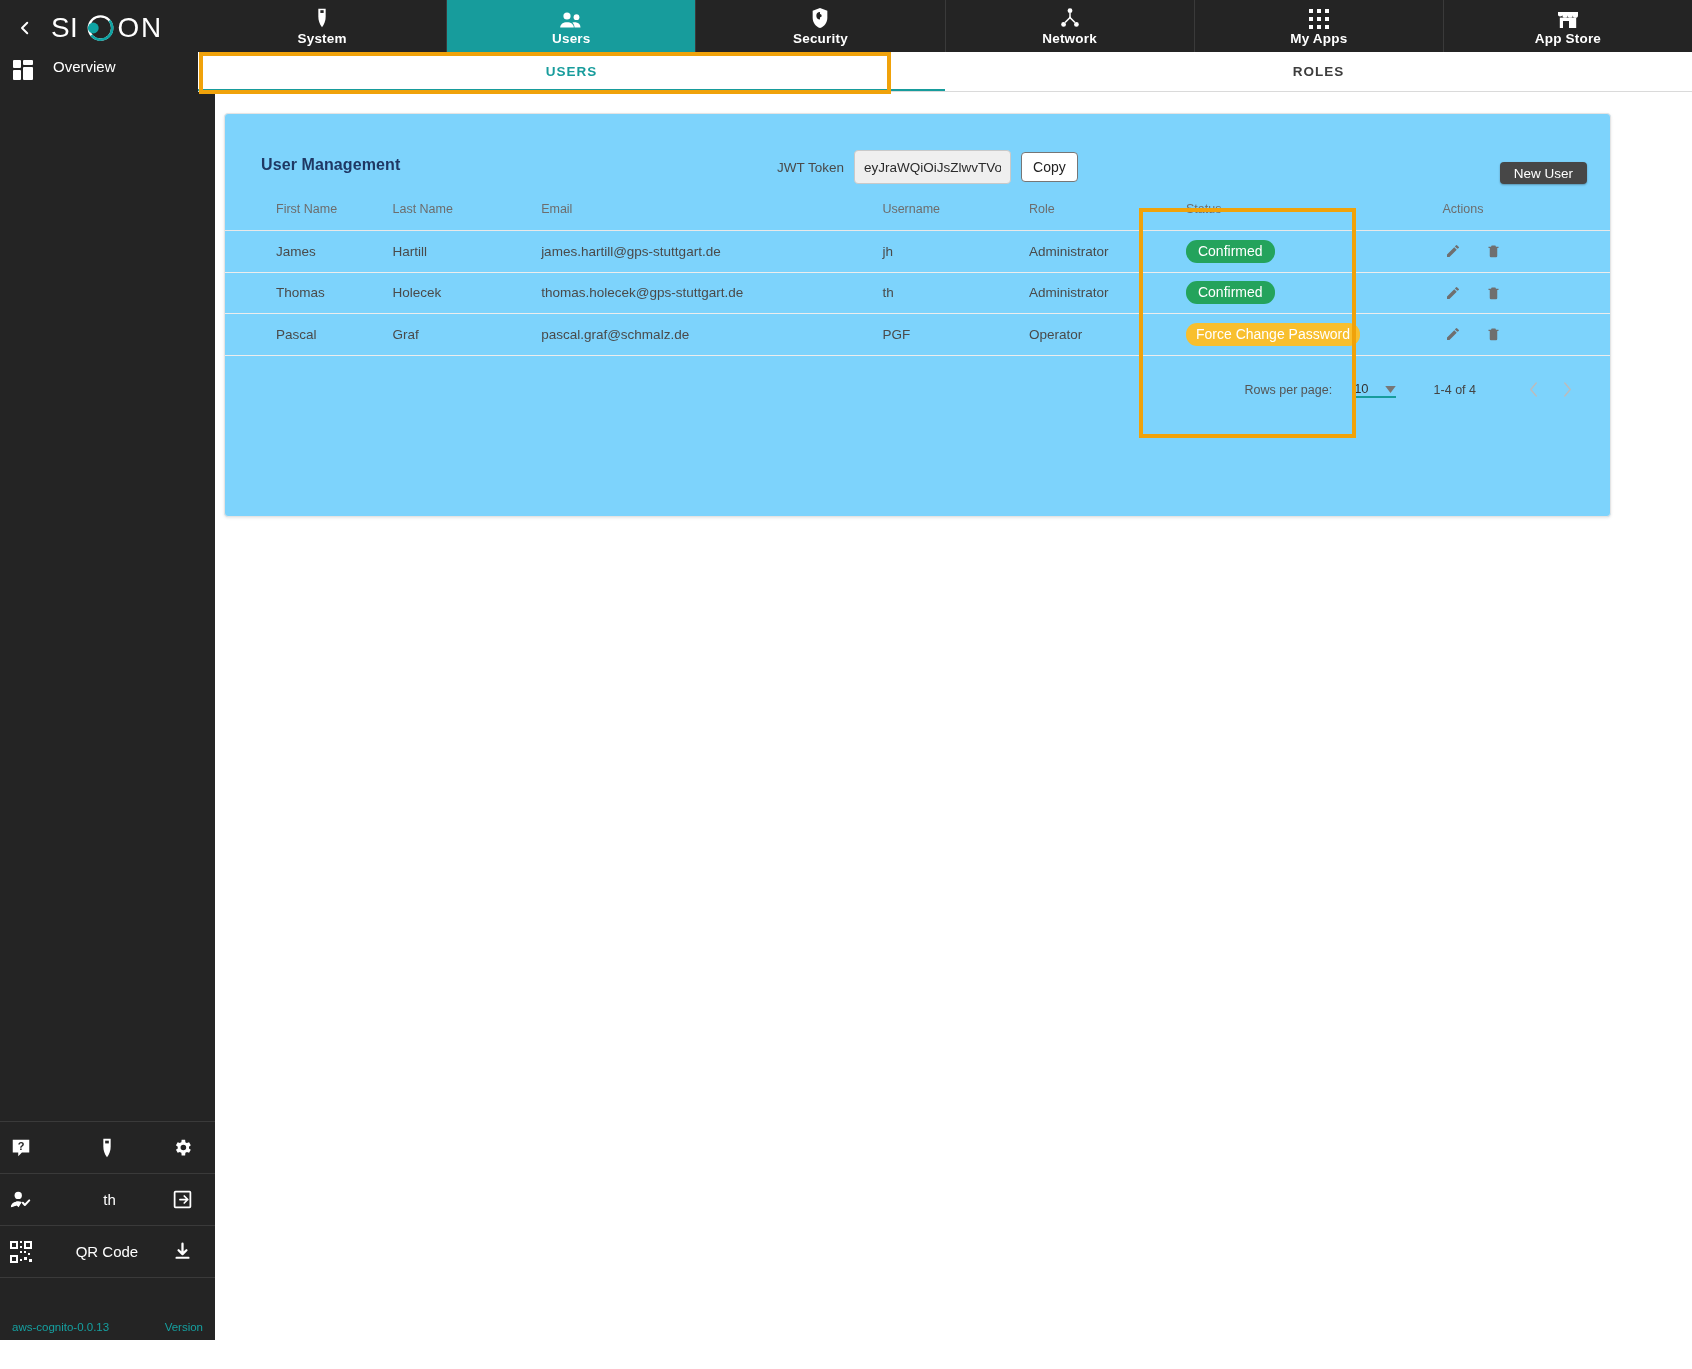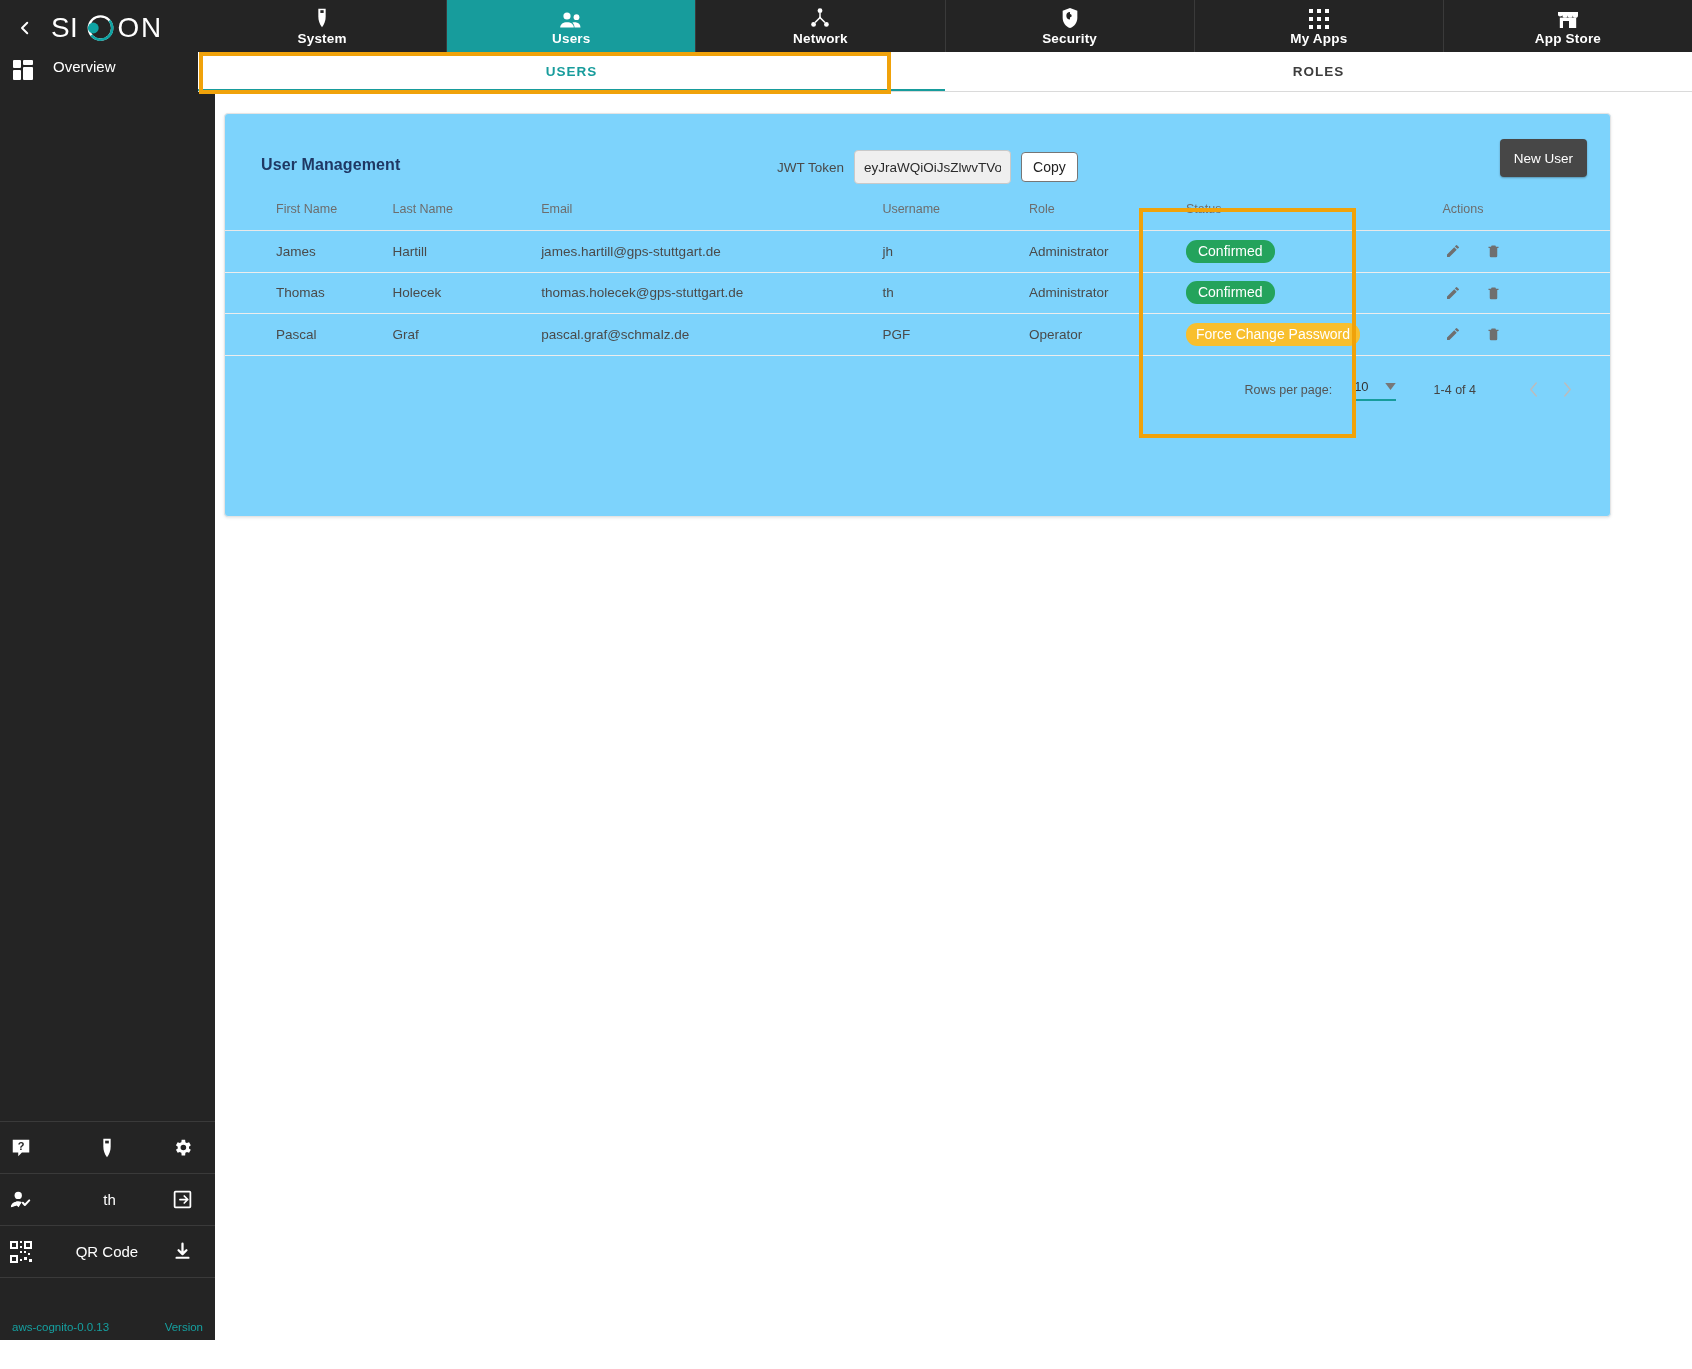--- a/index.html
+++ b/index.html
@@ -222,22 +222,22 @@
     border: 1px solid #767676;
     border-radius: 4px;
     background: #ffffff;
     font-family: "Liberation Sans", sans-serif;
     font-size: 14px;
     color: #222;
     cursor: pointer;
   }
   .new-user-btn {
     position: absolute;
-    right: 23px; top: 25px;
-    height: 38px;
+    right: 23px; top: 48px;
+    height: 22px;
     padding: 0 14px;
     background: #474747;
     color: #ffffff;
     border: none;
     border-radius: 4px;
     font-family: "Liberation Sans", sans-serif;
     font-size: 13.5px;
     cursor: pointer;
     box-shadow: 0 1px 2px rgba(0,0,0,.3);
     text-align: right;
@@ -306,21 +306,20 @@
     font-size: 12.5px;
     color: #555;
   }
   .pager .rpp-label { margin-right: 22px; }
   .pager .rpp-select {
     position: relative;
     display: flex;
     align-items: center;
     gap: 16px;
     cursor: pointer;
-    padding-bottom: 5px;
     border-bottom: 2px solid #179c9c;
     margin-right: 38px;
   }
   .pager .rpp-value { font-size: 13px; color: #333; }
   .pager .range { margin-right: 40px; font-size: 12.5px; color: #444; }
   .pager .pg-btn {
     width: 34px; height: 30px;
     display: flex; align-items: center; justify-content: center;
     cursor: pointer;
     color: #b6b6b6;
@@ -461,41 +460,41 @@
           <circle cx="17.5" cy="6.2" r="2.9"></circle>
           <path d="M1.2 16.5c0-3.4 3-5.3 6.8-5.3s6.8 1.9 6.8 5.3z"></path>
           <path d="M15.5 16.5c0-2.2-.9-3.8-2.2-4.8 1.2-.5 2.7-.6 4-.3 2.5.5 4.2 2.1 4.2 5.1z"></path>
         </svg>
       </span>
       <span class="tn-label">Users</span>
     </div>
 
     <div class="topnav-item">
       <span class="tn-icon">
+        <svg width="20" height="22" viewBox="0 0 20 24" fill="#ffffff">
+          <path d="M10 1l8 3.2v7.4C18 17 14.6 21 10 23 5.4 21 2 17 2 11.6V4.2z"></path>
+          <path d="M10 5.5a4 4 0 000 8z" fill="#242424"></path>
+          <circle cx="10" cy="9.5" r="1.8" fill="#242424"></circle>
+        </svg>
+      </span>
+      <span class="tn-label">Security</span>
+    </div>
+
+    <div class="topnav-item">
+      <span class="tn-icon">
         <svg width="22" height="22" viewBox="0 0 24 24" fill="#ffffff">
           <circle cx="12" cy="4" r="2.6"></circle>
           <circle cx="5" cy="19" r="2.6"></circle>
           <circle cx="19" cy="19" r="2.6"></circle>
           <path d="M11.2 6.2h1.6v5h-1.6z"></path>
           <path d="M12 10.3l6 6-1.2 1.2-6-6z"></path>
           <path d="M12 10.3l-6 6 1.2 1.2 6-6z"></path>
         </svg>
       </span>
       <span class="tn-label">Network</span>
-    </div>
-
-    <div class="topnav-item">
-      <span class="tn-icon">
-        <svg width="20" height="22" viewBox="0 0 20 24" fill="#ffffff">
-          <path d="M10 1l8 3.2v7.4C18 17 14.6 21 10 23 5.4 21 2 17 2 11.6V4.2z"></path>
-          <path d="M10 5.5a4 4 0 000 8z" fill="#242424"></path>
-          <circle cx="10" cy="9.5" r="1.8" fill="#242424"></circle>
-        </svg>
-      </span>
-      <span class="tn-label">Security</span>
     </div>
 
     <div class="topnav-item">
       <span class="tn-icon">
         <svg width="20" height="20" viewBox="0 0 20 20" fill="#ffffff">
           <rect x="0" y="0" width="4" height="4"></rect>
             <rect x="8" y="0" width="4" height="4"></rect>
             <rect x="16" y="0" width="4" height="4"></rect>
           <rect x="0" y="8" width="4" height="4"></rect>
             <rect x="8" y="8" width="4" height="4"></rect>

